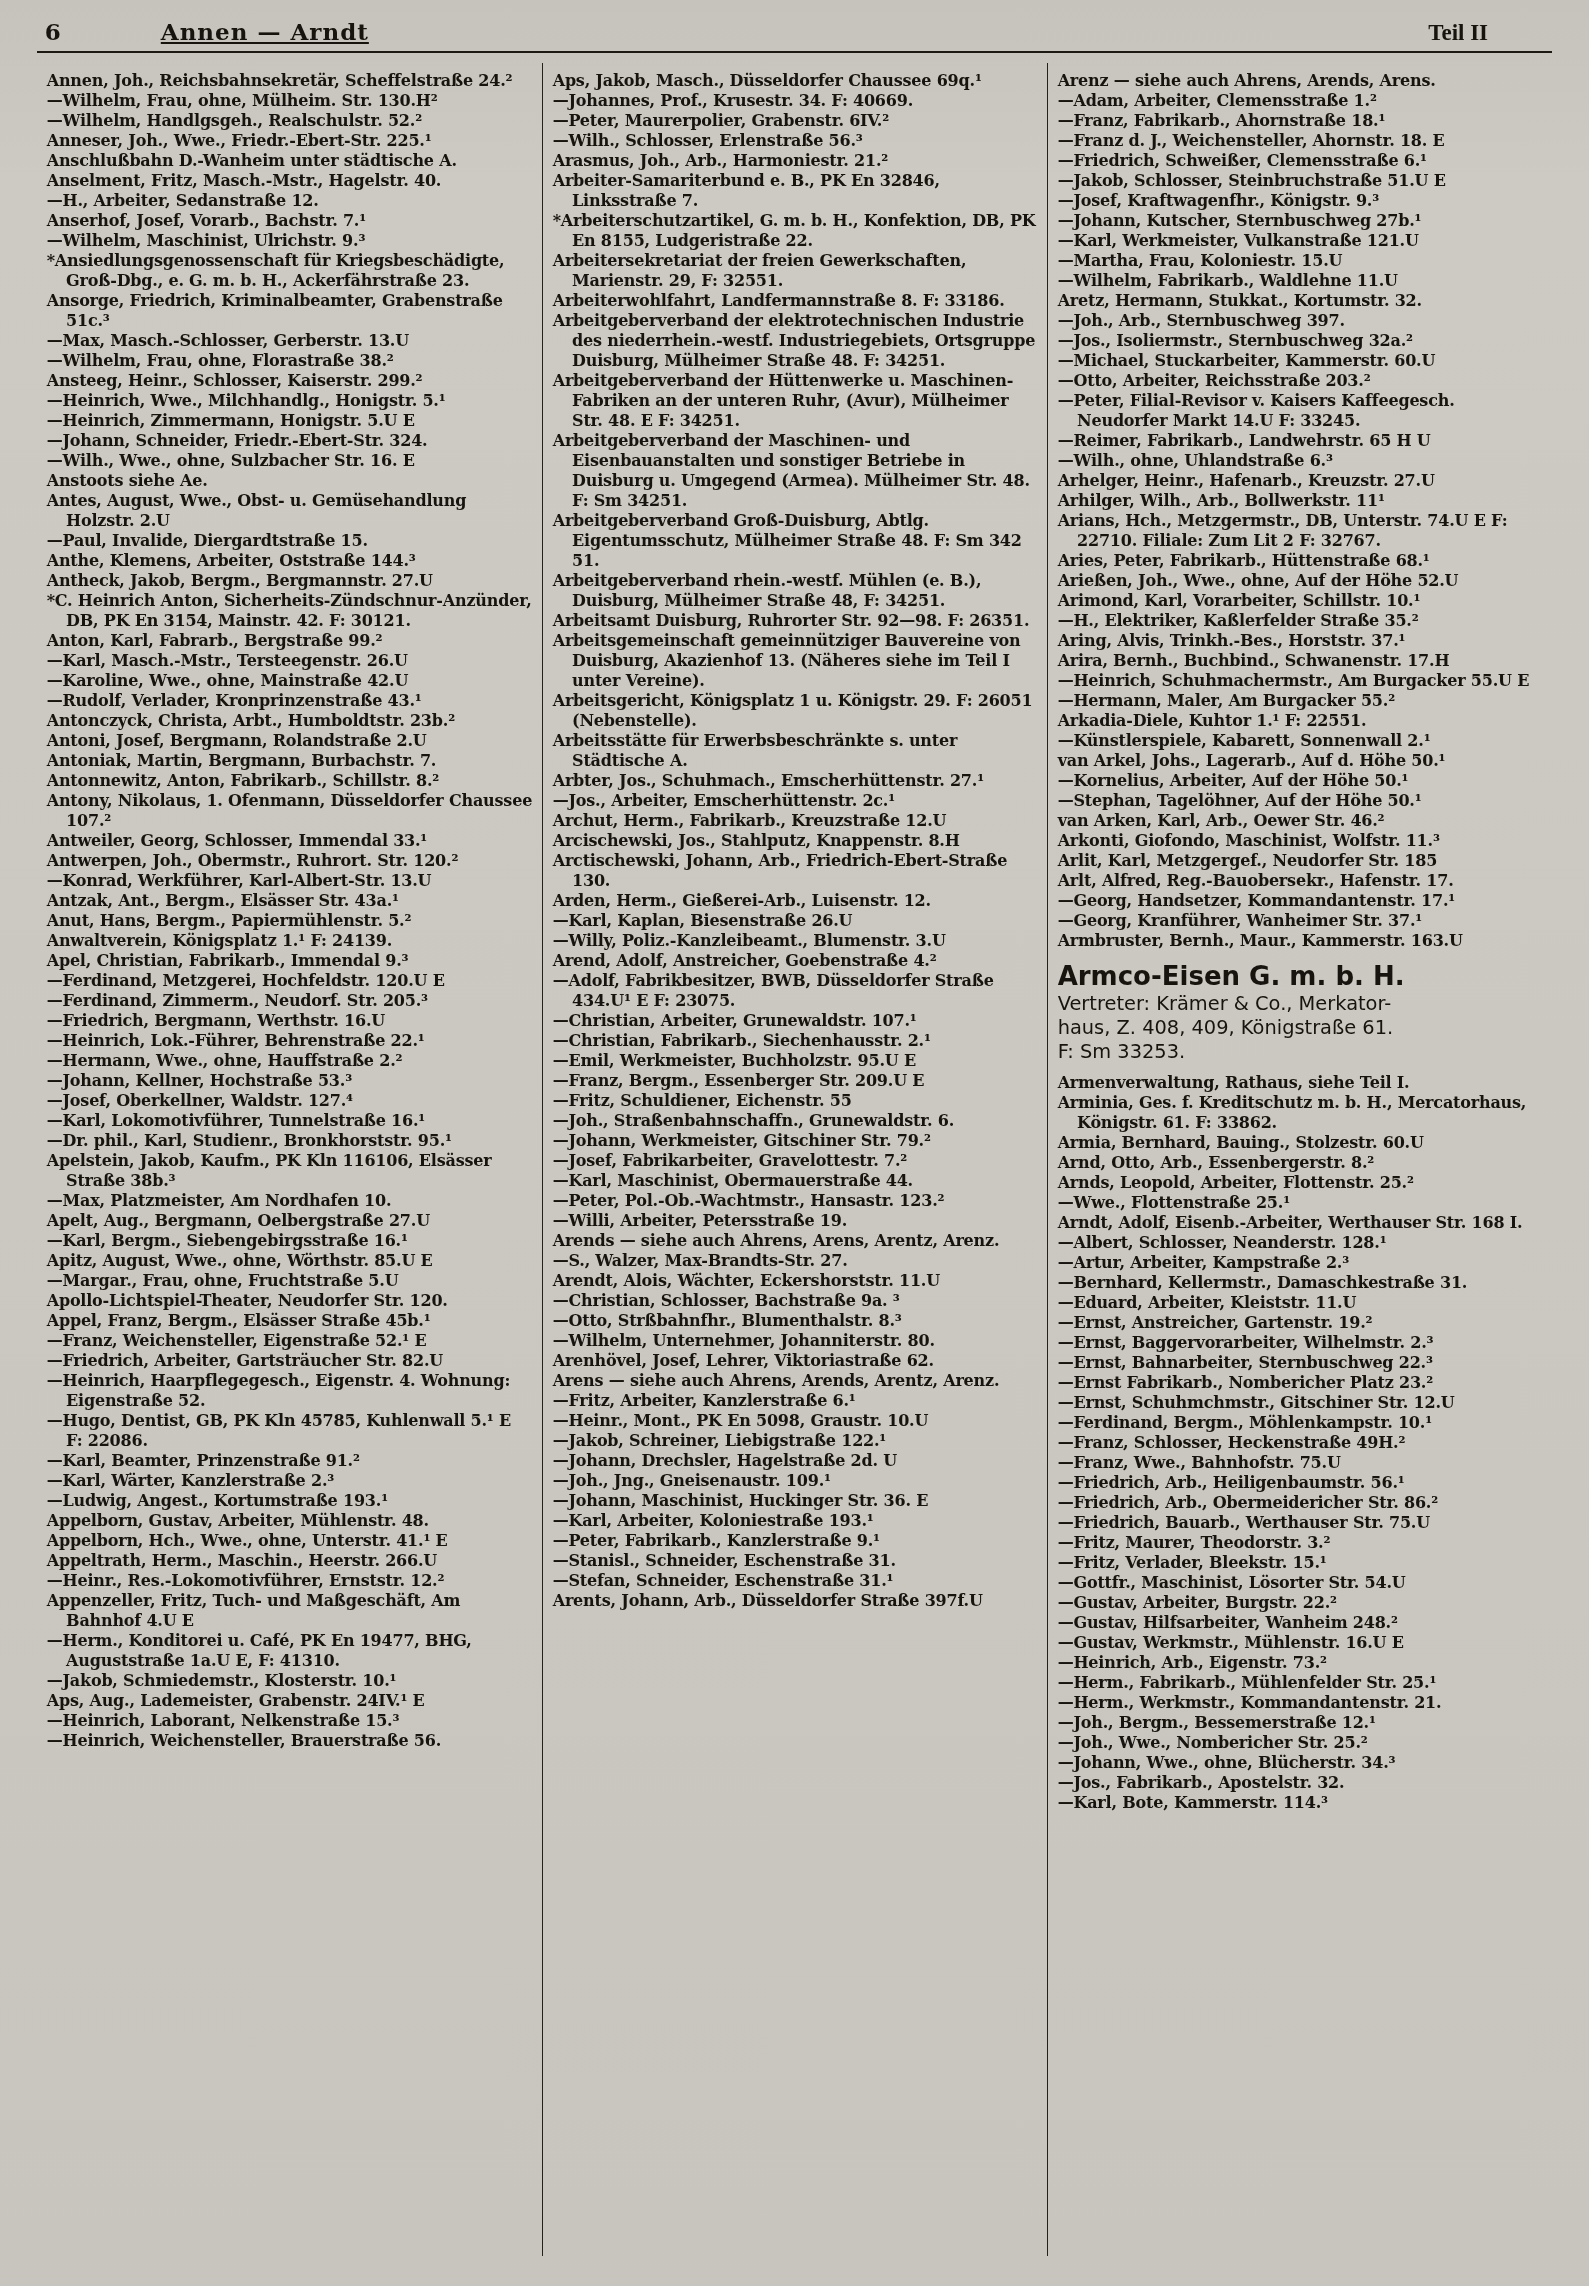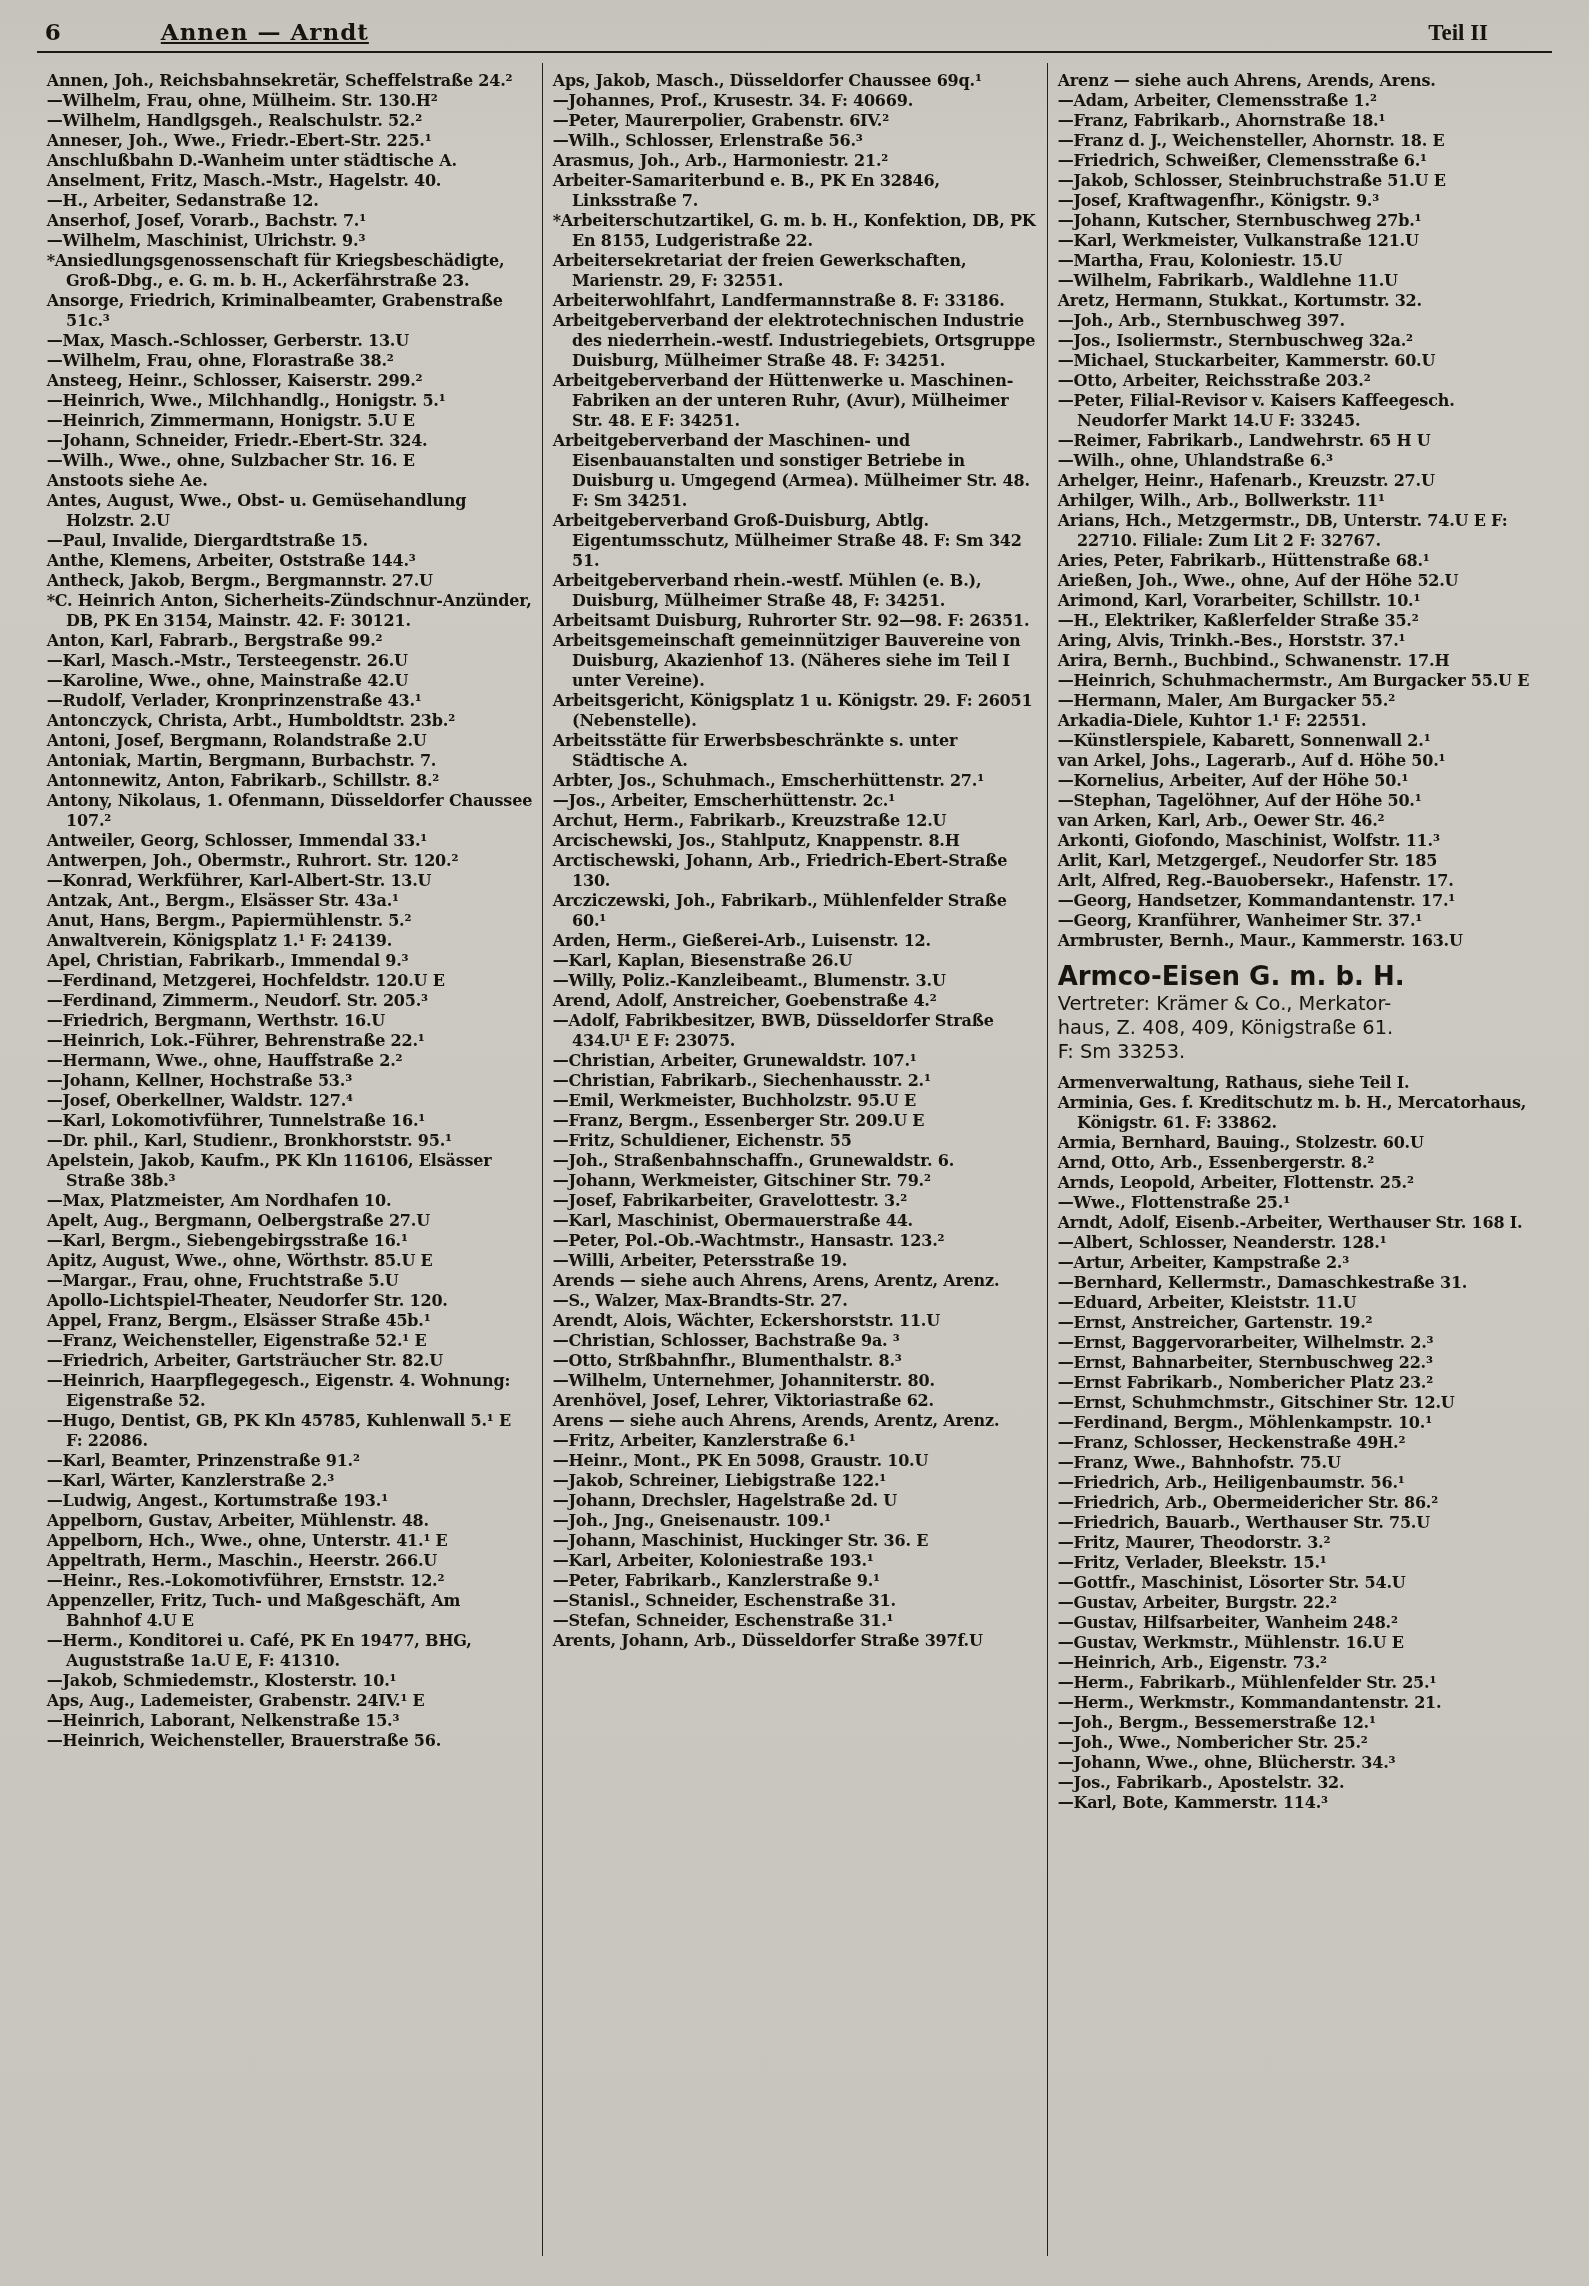--- a/index.html
+++ b/index.html
@@ -159,34 +159,33 @@
         <p class="entry">Arbeitgeberverband rhein.-westf. Mühlen (e. B.), Duisburg, Mülheimer Straße 48, F: 34251.</p>
         <p class="entry">Arbeitsamt Duisburg, Ruhrorter Str. 92—98. F: 26351.</p>
         <p class="entry">Arbeitsgemeinschaft gemeinnütziger Bauvereine von Duisburg, Akazienhof 13. (Näheres siehe im Teil I unter Vereine).</p>
         <p class="entry">Arbeitsgericht, Königsplatz 1 u. Königstr. 29. F: 26051 (Nebenstelle).</p>
         <p class="entry">Arbeitsstätte für Erwerbsbeschränkte s. unter Städtische A.</p>
         <p class="entry">Arbter, Jos., Schuhmach., Emscherhüttenstr. 27.¹</p>
         <p class="entry">—Jos., Arbeiter, Emscherhüttenstr. 2c.¹</p>
         <p class="entry">Archut, Herm., Fabrikarb., Kreuzstraße 12.U</p>
         <p class="entry">Arcischewski, Jos., Stahlputz, Knappenstr. 8.H</p>
         <p class="entry">Arctischewski, Johann, Arb., Friedrich-Ebert-Straße 130.</p>
-        <p class="entry">Arcziczewski, Joh., Fabrikarb., Mühlenfelder Straße 60.¹</p>
         <p class="entry">Arden, Herm., Gießerei-Arb., Luisenstr. 12.</p>
         <p class="entry">—Karl, Kaplan, Biesenstraße 26.U</p>
         <p class="entry">—Willy, Poliz.-Kanzleibeamt., Blumenstr. 3.U</p>
         <p class="entry">Arend, Adolf, Anstreicher, Goebenstraße 4.²</p>
         <p class="entry">—Adolf, Fabrikbesitzer, BWB, Düsseldorfer Straße 434.U¹ E F: 23075.</p>
         <p class="entry">—Christian, Arbeiter, Grunewaldstr. 107.¹</p>
         <p class="entry">—Christian, Fabrikarb., Siechenhausstr. 2.¹</p>
         <p class="entry">—Emil, Werkmeister, Buchholzstr. 95.U E</p>
         <p class="entry">—Franz, Bergm., Essenberger Str. 209.U E</p>
         <p class="entry">—Fritz, Schuldiener, Eichenstr. 55</p>
         <p class="entry">—Joh., Straßenbahnschaffn., Grunewaldstr. 6.</p>
         <p class="entry">—Johann, Werkmeister, Gitschiner Str. 79.²</p>
-        <p class="entry">—Josef, Fabrikarbeiter, Gravelottestr. 3.²</p>
+        <p class="entry">—Josef, Fabrikarbeiter, Gravelottestr. 7.²</p>
         <p class="entry">—Karl, Maschinist, Obermauerstraße 44.</p>
         <p class="entry">—Peter, Pol.-Ob.-Wachtmstr., Hansastr. 123.²</p>
         <p class="entry">—Willi, Arbeiter, Petersstraße 19.</p>
         <p class="entry">Arends — siehe auch Ahrens, Arens, Arentz, Arenz.</p>
         <p class="entry">—S., Walzer, Max-Brandts-Str. 27.</p>
         <p class="entry">Arendt, Alois, Wächter, Eckershorststr. 11.U</p>
         <p class="entry">—Christian, Schlosser, Bachstraße 9a. ³</p>
         <p class="entry">—Otto, Strßbahnfhr., Blumenthalstr. 8.³</p>
         <p class="entry">—Wilhelm, Unternehmer, Johanniterstr. 80.</p>
         <p class="entry">Arenhövel, Josef, Lehrer, Viktoriastraße 62.</p>

